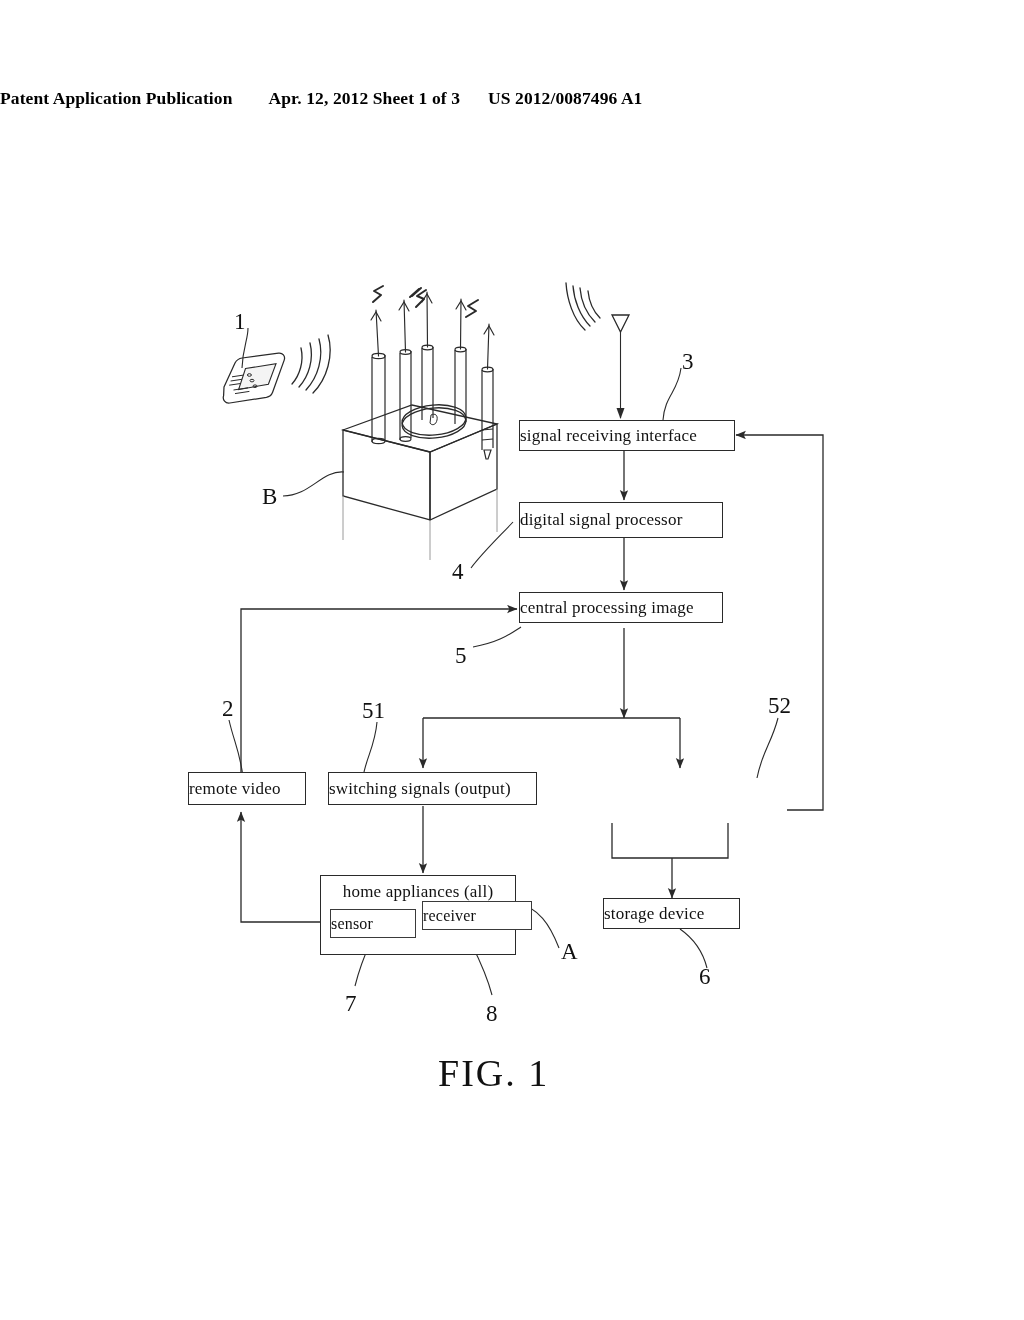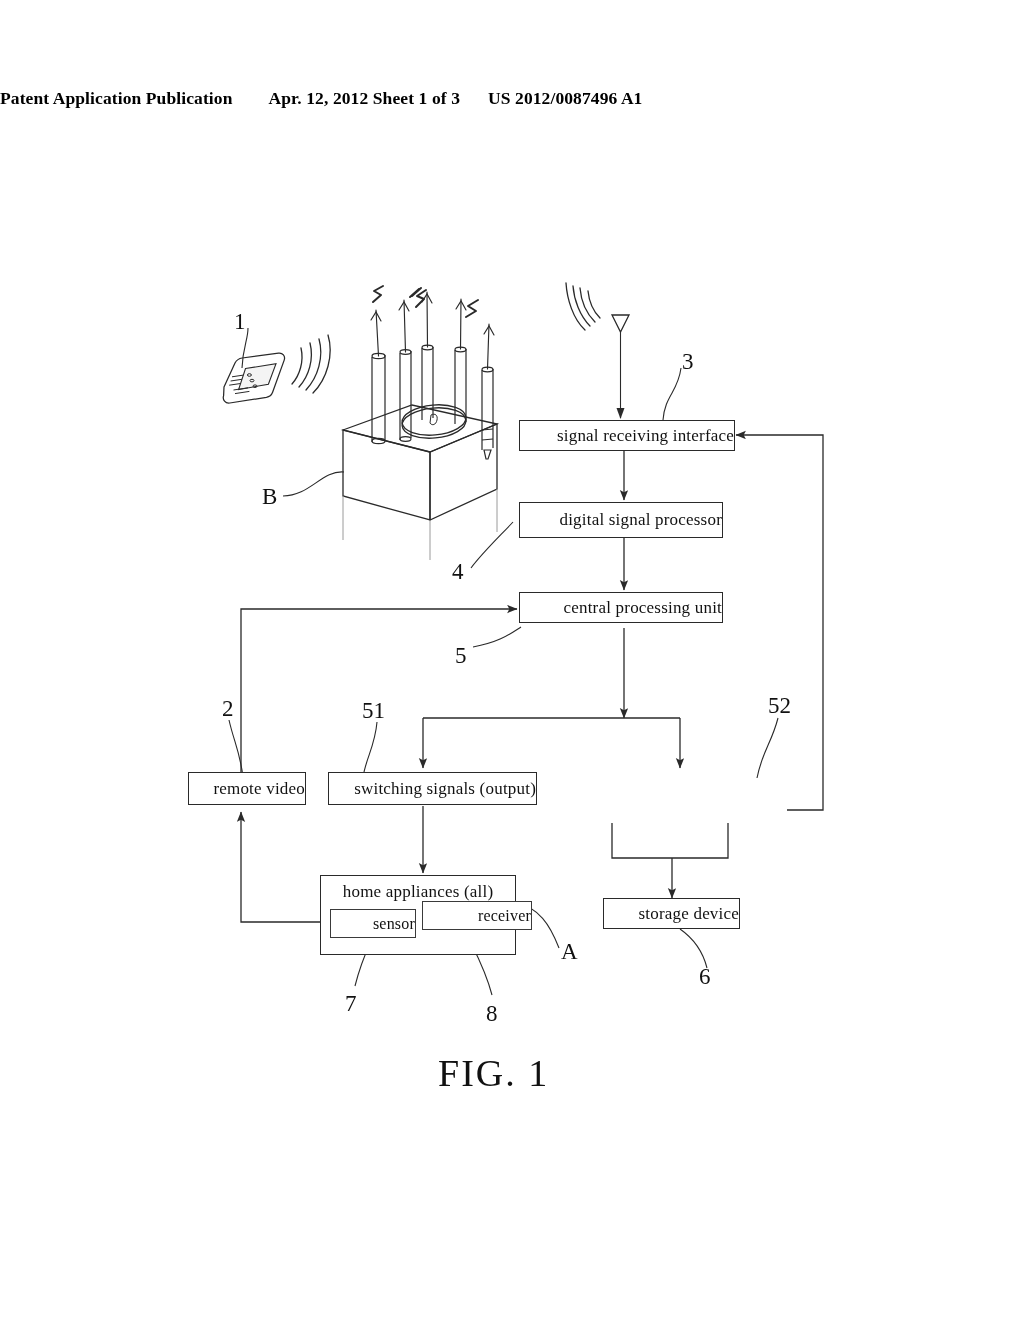--- a/index.html
+++ b/index.html
@@ -21,21 +21,21 @@
   .hdr .seg1{margin-right:36px;}
   .hdr .seg2{margin-right:28px;}
 
   
   svg#fig{position:absolute;top:0;left:0;width:1024px;height:1320px;}
 
   
   .node{
     position:absolute;box-sizing:border-box;
     border:1.3px solid #2a2a2a;background:#fff;
-    display:flex;align-items:center;justify-content:flex-end;
+    display:flex;align-items:center;justify-content:flex-start;
     font-family:"Liberation Serif", serif;
     font-size:17px;color:#111;white-space:nowrap;
     letter-spacing:.2px;
   }
   .node.sub{border:1.2px solid #3a3a3a;font-size:16px;}
   .group{
     position:absolute;box-sizing:border-box;
     border:1.3px solid #2a2a2a;background:#fff;
   }
   .group .gtitle{
@@ -217,21 +217,21 @@
 
   <div class="node" style="left:519px;top:420px;width:216px;height:31px;">
     <span>signal receiving interface</span>
   </div>
 
   <div class="node" style="left:519px;top:502px;width:204px;height:36px;">
     <span>digital signal processor</span>
   </div>
 
   <div class="node" style="left:519px;top:592px;width:204px;height:31px;">
-    <span>central processing unit</span>
+    <span>central processing image</span>
   </div>
 
   <div class="node" style="left:188px;top:772px;width:118px;height:33px;">
     <span>remote video</span>
   </div>
 
   <div class="node" style="left:314px;top:772px;width:209px;height:33px;margin-left:14px;">
     <span>switching signals (output)</span>
   </div>
 

